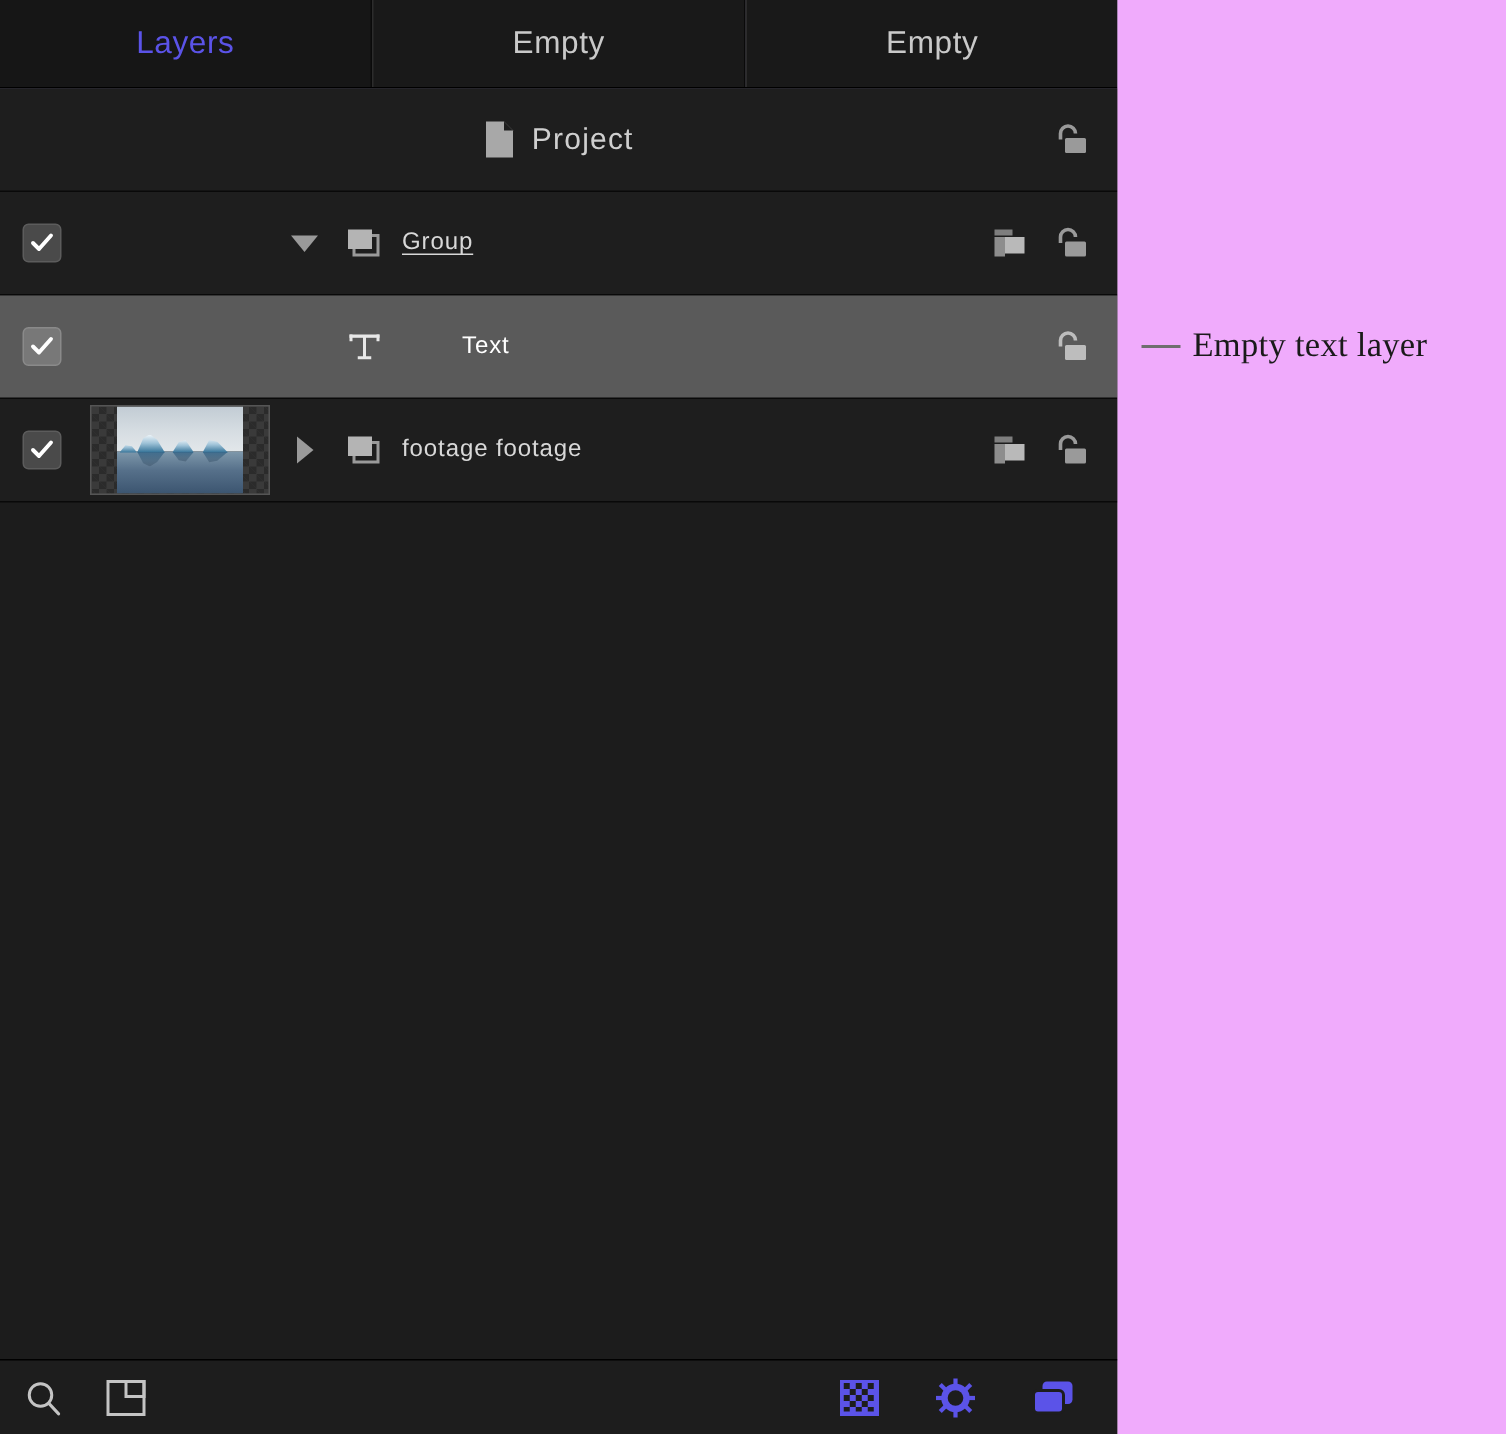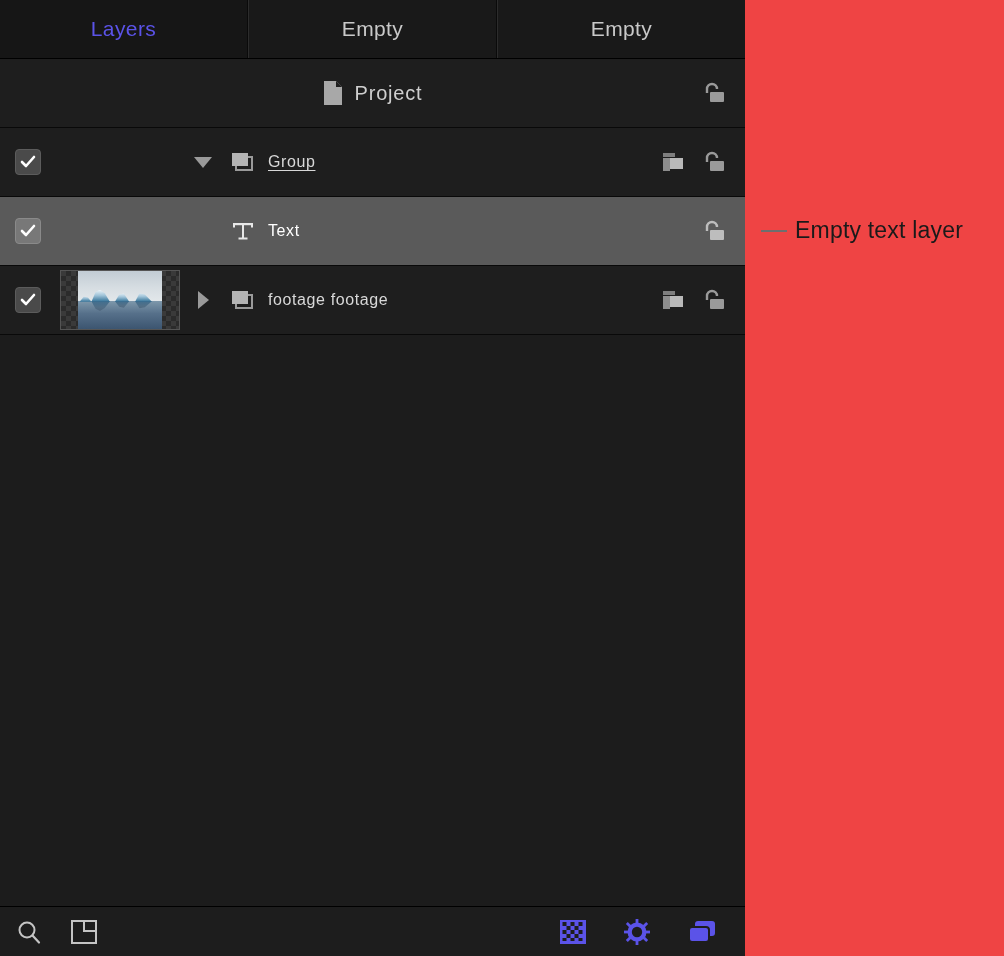--- a/index.html
+++ b/index.html
@@ -194,21 +194,21 @@
   .cell-name {
     flex: 1 1 auto;
     font-size: 16px;
     color: #d8d8d8;
     letter-spacing: 0.6px;
     padding-left: 4px;
     user-select: none;
     white-space: nowrap;
   }
   .cell-name.underline { text-decoration: underline; text-underline-offset: 3px; }
-  .row.selected .cell-name { color: #ffffff; }
+  .row.selected .cell-name { color: #ffffff; margin-left: 40px; }
 
   .cell-right {
     display: flex;
     align-items: center;
     justify-content: flex-end;
     gap: 14px;
     padding-right: 18px;
     min-width: 96px;
   }
 
@@ -244,21 +244,22 @@
   .tool-right { margin-left: auto; display: flex; align-items: center; gap: 36px; padding-right: 12px; }
   .tool { display: flex; align-items: center; justify-content: center; }
 
   
   #callout {
     position: absolute;
     left: 745px;
     top: 0;
     width: 259px;
     height: 956px;
-    background: #ef4444;
+    background: #f0abfc;
+    font-family: Liberation Serif, serif;
   }
   #leader {
     position: absolute;
     left: 16px;
     top: 230px;
     width: 26px;
     height: 2px;
     background: #6e6e6e;
   }
   #callout-label {

